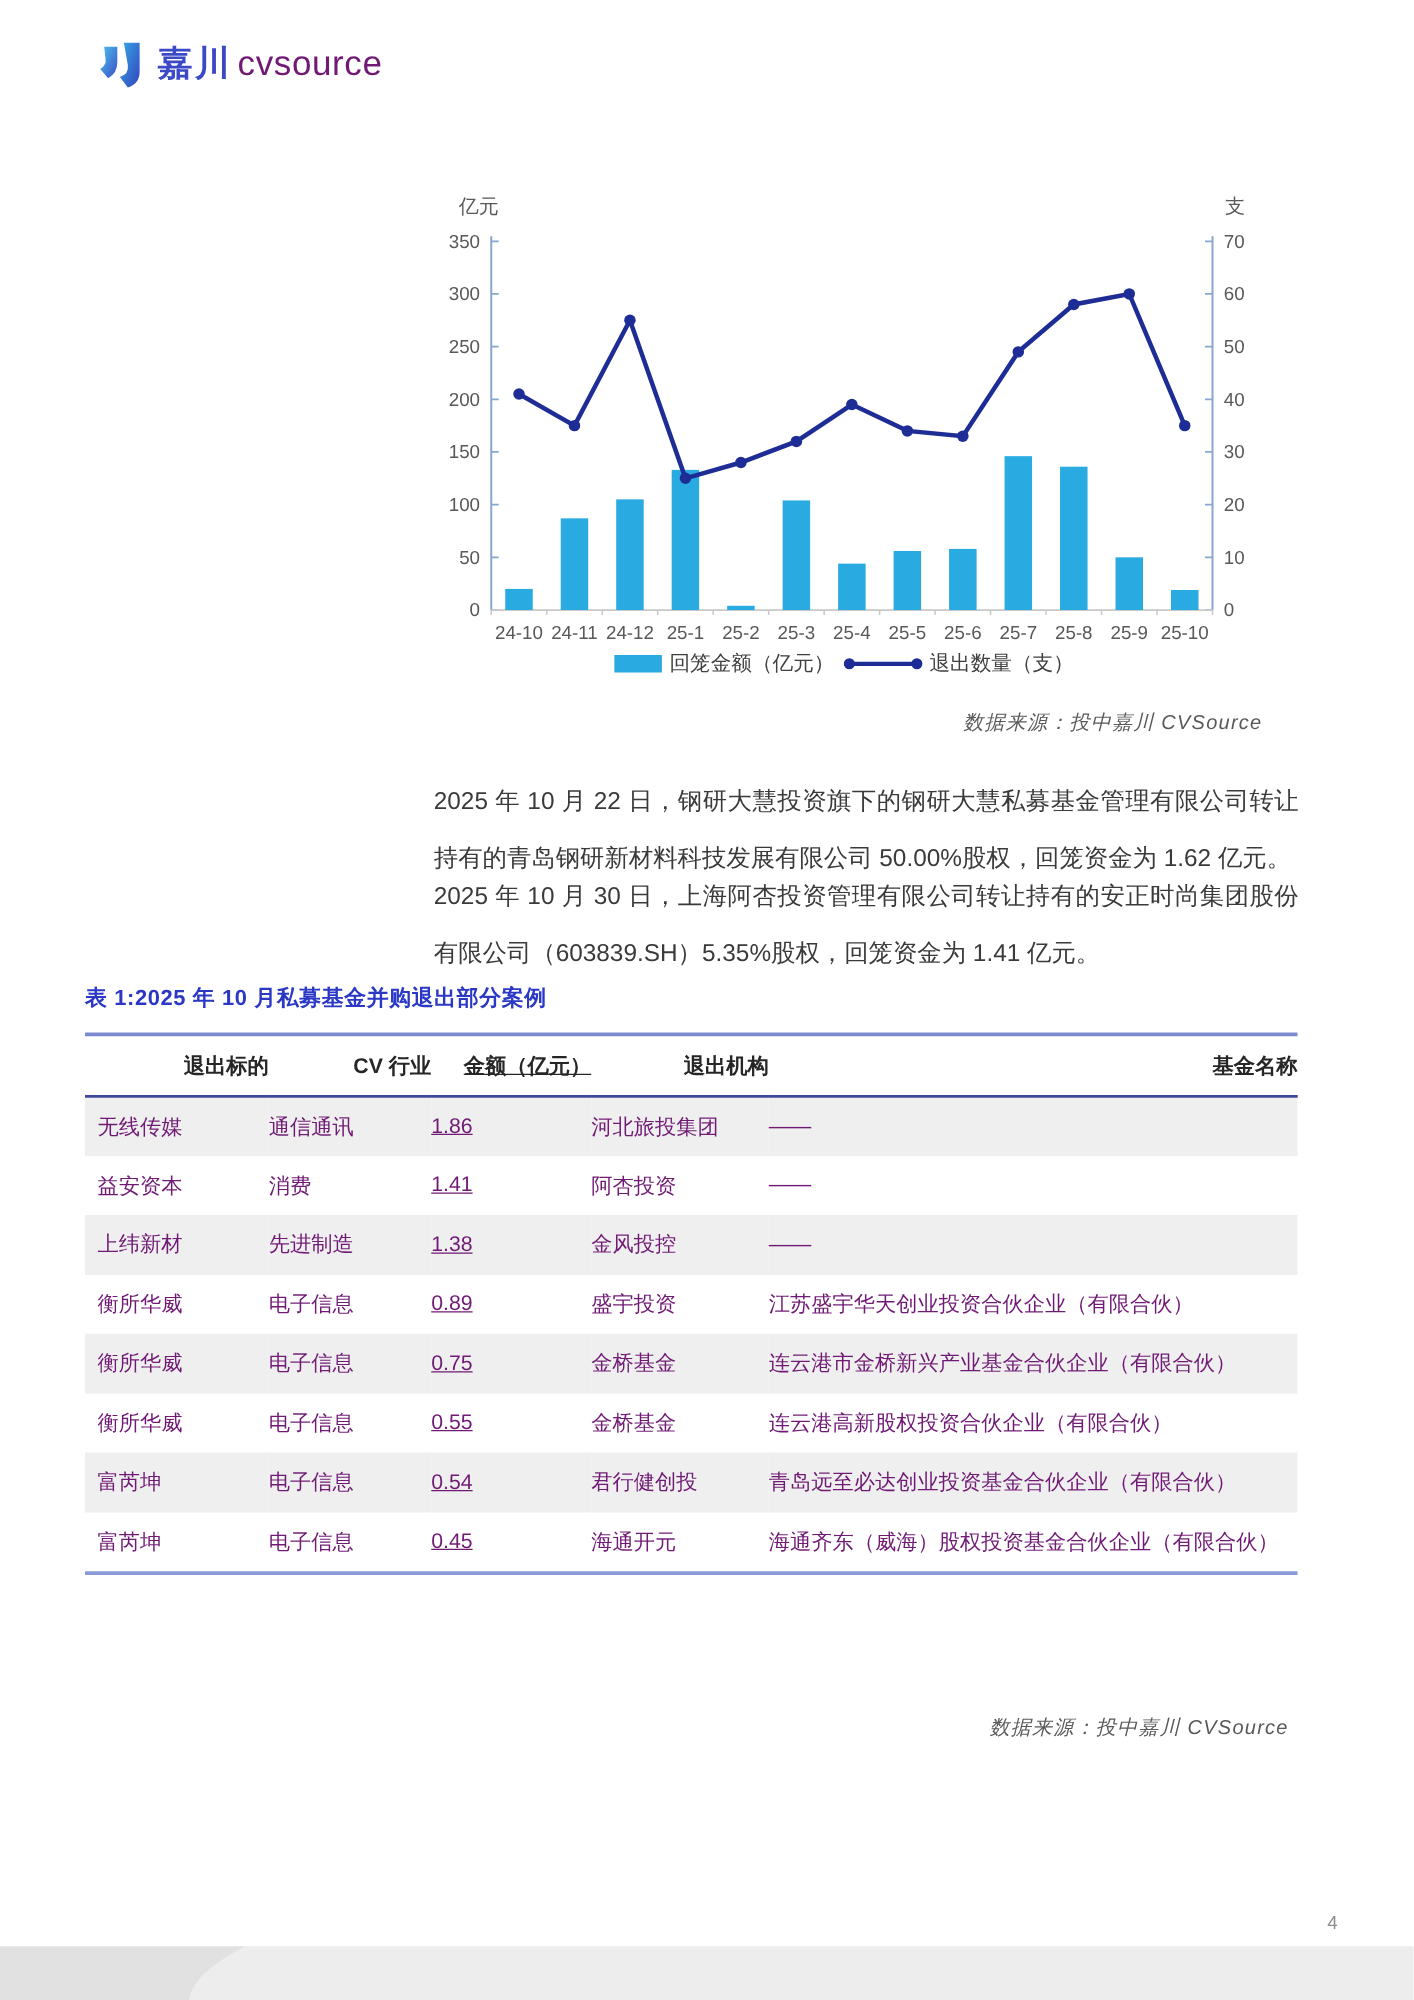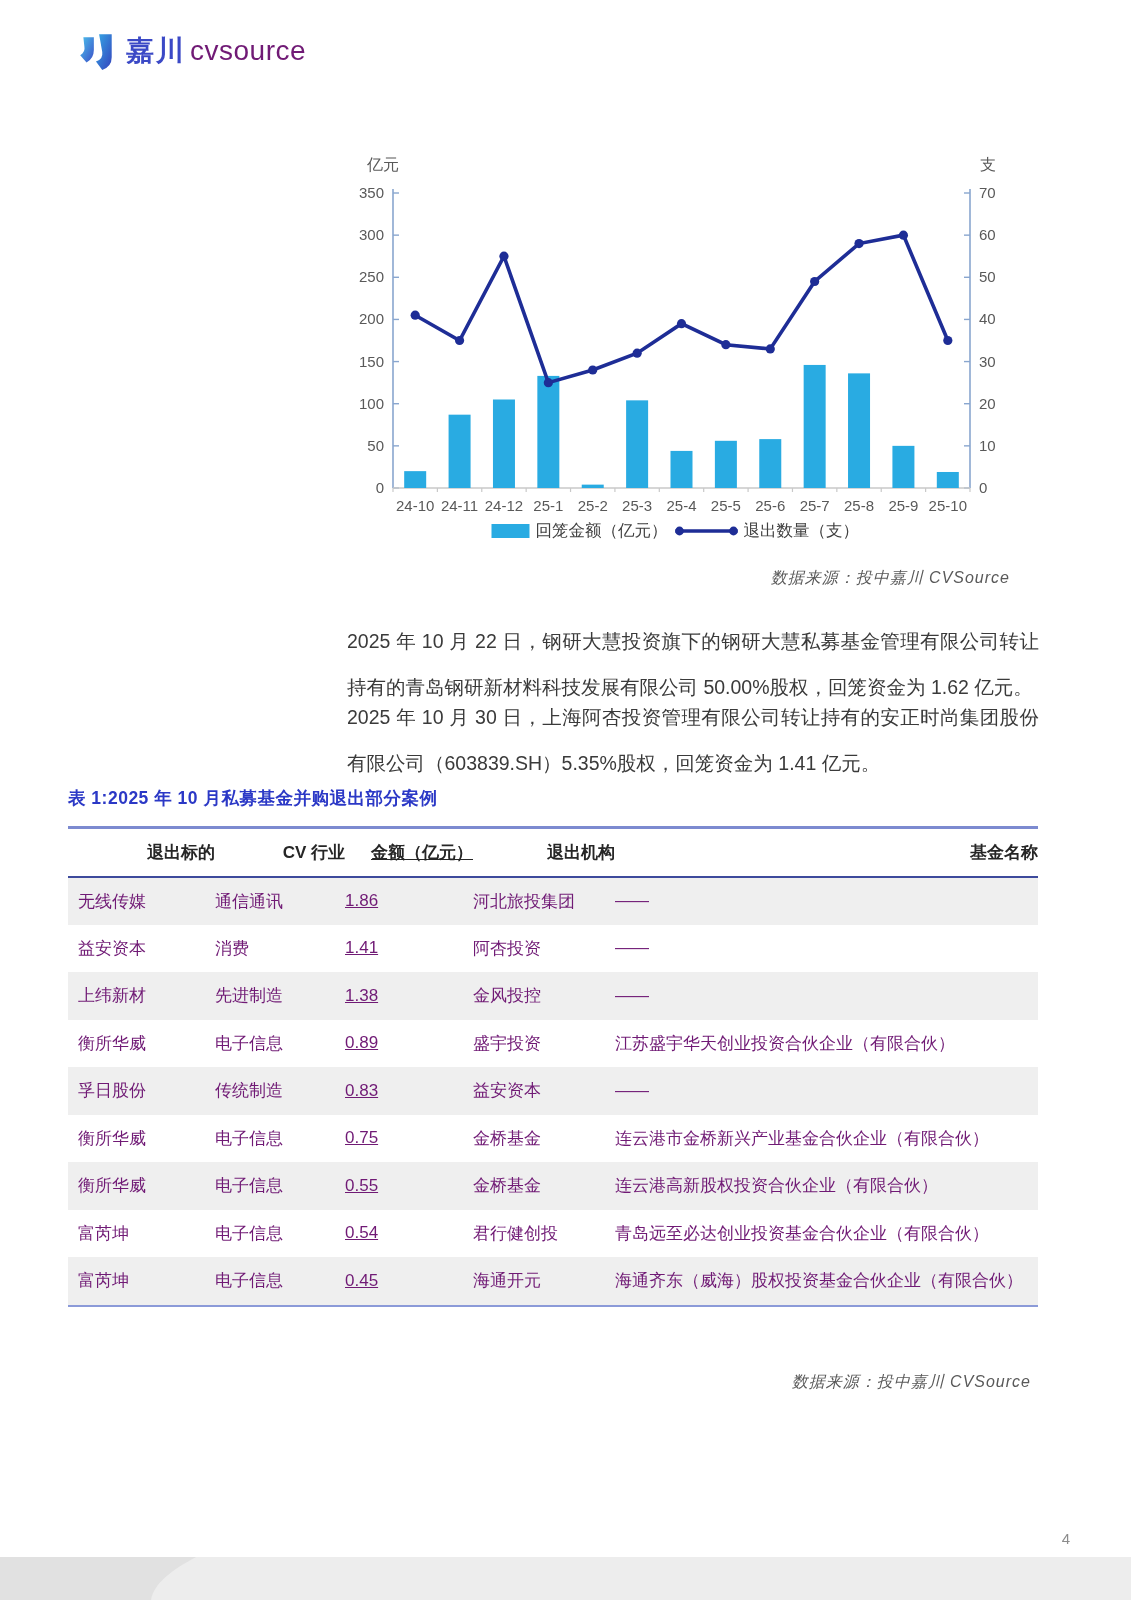--- a/index.html
+++ b/index.html
@@ -226,27 +226,20 @@
             <td>——</td>
           </tr>
           <tr>
             <td>衡所华威</td>
             <td>电子信息</td>
             <td>0.89</td>
             <td>盛宇投资</td>
             <td>江苏盛宇华天创业投资合伙企业（有限合伙）</td>
           </tr>
           <tr>
-            <td>孚日股份</td>
-            <td>传统制造</td>
-            <td>0.83</td>
-            <td>益安资本</td>
-            <td>——</td>
-          </tr>
-          <tr>
             <td>衡所华威</td>
             <td>电子信息</td>
             <td>0.75</td>
             <td>金桥基金</td>
             <td>连云港市金桥新兴产业基金合伙企业（有限合伙）</td>
           </tr>
           <tr>
             <td>衡所华威</td>
             <td>电子信息</td>
             <td>0.55</td>

